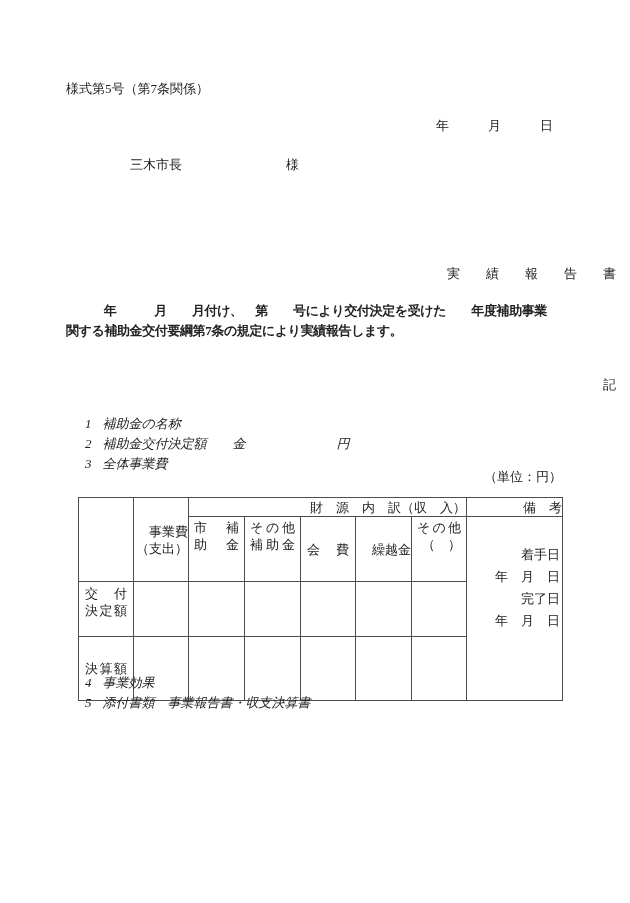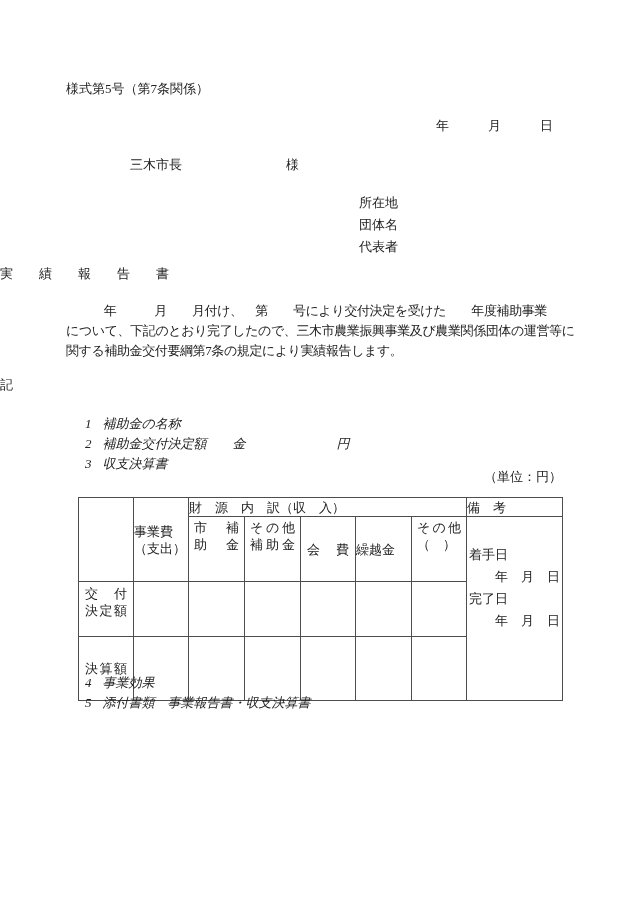--- a/index.html
+++ b/index.html
@@ -7,91 +7,85 @@
     position:relative;
     width:630px;height:903px;
     margin:0 auto;
     background:#ffffff;
     font-family:"Liberation Serif","DejaVu Serif",serif;
     font-size:13px;
     color:#222222;
     overflow:hidden;
   }
   .abs{position:absolute;line-height:1;}
-  .center-line{position:absolute;left:0;right:14px;text-align:left;line-height:1;}
+  .center-line{position:absolute;left:0;right:14px;text-align:right;line-height:1;}
   .para{position:absolute;left:66px;top:301px;letter-spacing:-0.4px;}
-  .para div{line-height:20px;height:20px;white-space:nowrap;}
+  .para div{line-height:20px;height:20px;white-space:nowrap;font-weight:bold;}
   .sender div{line-height:22px;height:22px;}
   .item{position:absolute;left:85px;white-space:nowrap;line-height:1;font-style:italic;}
   .item .num{display:inline-block;}
   .item .txt{margin-left:11px;}
 
   
   .doc-table{
     position:absolute;left:78px;top:497px;
     border-collapse:collapse;table-layout:fixed;
     font-size:13px;color:#222;
   }
   .doc-table td{
     border:1px solid #4d4d4d;
     padding:0;
     overflow:hidden;
     line-height:17px;
   }
-  .ctr{text-align:left;}
+  .ctr{text-align:right;}
   .vtop{vertical-align:top;}
   .vmid{vertical-align:middle;}
   .jus{text-align:justify;text-align-last:justify;}
   .hpad{padding:14px 5px !important;}
   .hpad6{padding:8px 6px !important;}
   .pt2{padding-top:2px !important;}
   .pt3{padding-top:3px !important;}
   .r1 td{height:18px;}
   .r2 td{height:48px;}
   .r3 td{height:43px;}
   .r4 td{height:47px;}
   .remarks-cell{vertical-align:top;padding:27px 2px 0 2px !important;}
-  .remarks-cell div{line-height:22px;height:22px;white-space:nowrap;}
+  .remarks-cell div{line-height:22px;height:22px;white-space:nowrap;text-align:right;}
   .indent{padding-left:26px;}
 </style>
 </head>
 <body>
 
 <div class="page">
 
   <div class="abs" style="left:66px;top:82px;">様式第5号（第7条関係）</div>
 
   <div class="abs" style="right:77px;top:119px;">年　　　月　　　日</div>
 
   <div class="abs" style="left:103px;top:158px;margin-left:27px;">三木市長　　　　　　　　様</div>
 
-  <div class="abs sender" style="left:359px;top:192px;">
-    <div>所在地</div>
-    <div>団体名</div>
-    <div>代表者</div>
-  </div>
 
   <div class="center-line" style="top:267px;">実　　績　　報　　告　　書</div>
 
   <div class="para">
     <div>　　　年　　　月　　月付け、　第　　号により交付決定を受けた　　年度補助事業</div>
-    <div>について、下記のとおり完了したので、三木市農業振興事業及び農業関係団体の運営等に</div>
     <div>関する補助金交付要綱第7条の規定により実績報告します。</div>
   </div>
 
   <div class="center-line" style="top:378px;">記</div>
 
   <div class="item" style="top:417px;">
     <span class="num">1</span><span class="txt">補助金の名称</span>
   </div>
   <div class="item" style="top:437px;">
     <span class="num">2</span><span class="txt">補助金交付決定額　　金　　　　　　　円</span>
   </div>
   <div class="item" style="top:457px;">
-    <span class="num">3</span><span class="txt">収支決算書</span>
+    <span class="num">3</span><span class="txt">全体事業費</span>
   </div>
 
   <div class="abs" style="right:68px;top:470px;">（単位：円）</div>
 
   <table class="doc-table">
     <colgroup>
       <col style="width:55px">
         <col style="width:55px">
         <col style="width:56px">
         <col style="width:56px">

